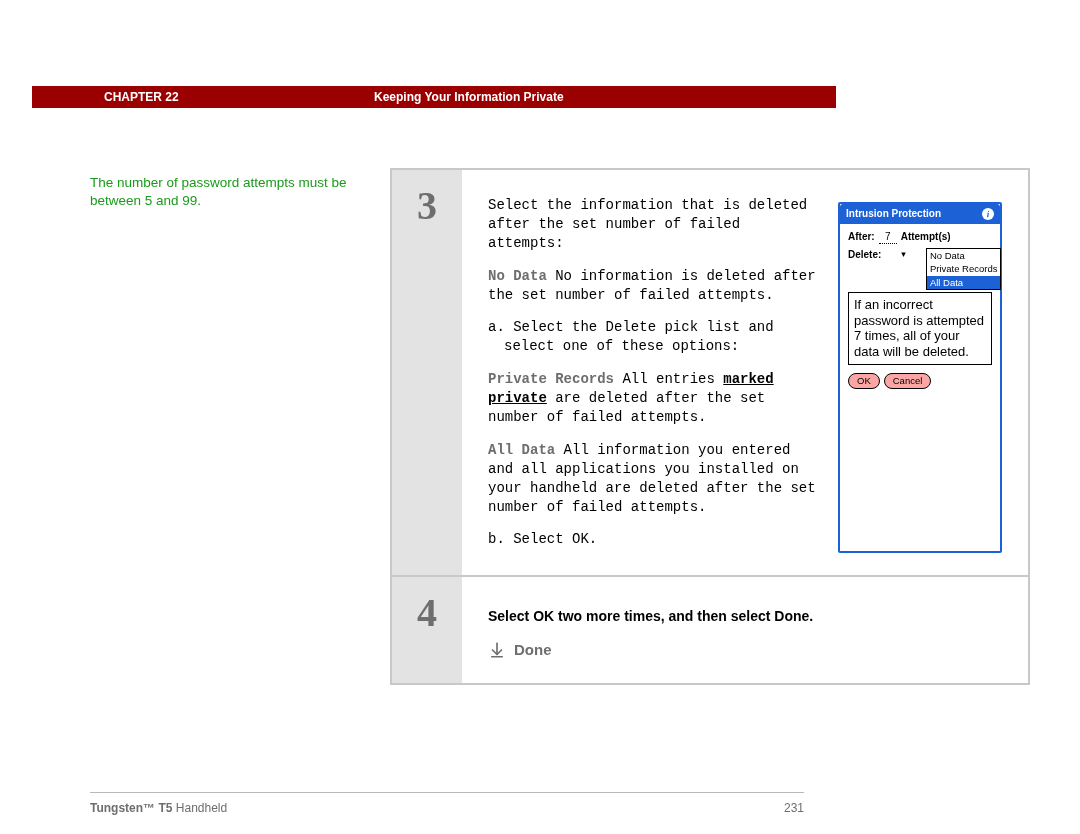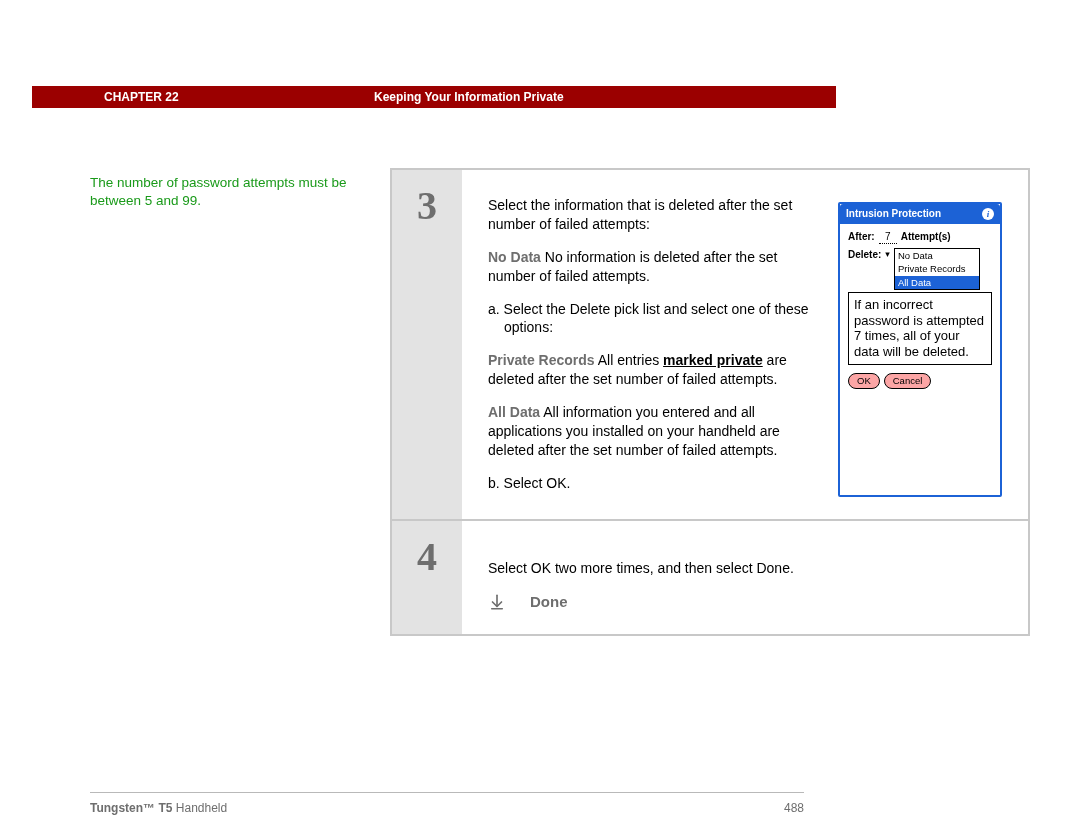--- a/index.html
+++ b/index.html
@@ -10,34 +10,34 @@
   .tip-col{position:absolute;left:90px;top:170px;width:270px;font-size:13.5px;line-height:1.35;}
   .tip-star{color:#9fa3a6;font-size:18px;vertical-align:middle;margin-right:6px;font-weight:bold;}
   .tip-label{color:#9fa3a6;font-weight:bold;}
   .tip-body{color:#1a9a1a;margin-top:4px;}
   .steps{position:absolute;left:390px;top:168px;width:640px;border:2px solid #c8c8c8;box-sizing:border-box;}
   .step-row{display:flex;align-items:stretch;border-bottom:2px solid #c8c8c8;}
   .step-row:last-child{border-bottom:none;}
   .step-num-cell{width:70px;background:#e3e3e3;display:flex;align-items:flex-start;justify-content:center;padding-top:12px;padding-bottom:12px;}
   .step-num{font-family:Georgia,"Times New Roman",serif;font-size:40px;font-weight:bold;color:#6e6e6e;}
   .step-body{flex:1;padding:26px 26px 22px 26px;font-size:14px;line-height:1.35;display:flex;gap:20px;}
-  .body-text{flex:1;}
+  .body-text{flex:1;font-family:Liberation Mono, monospace;}
   .opt-label{font-weight:bold;color:#6e6e6e;}
   .para{margin:0 0 14px 0;}
   .ind{padding-left:16px;text-indent:-16px;}
-  .done-row{margin-top:10px;color:#6e6e6e;font-weight:bold;font-size:15px;display:flex;align-items:center;gap:24px;}
+  .done-row{margin-top:10px;color:#6e6e6e;font-weight:bold;font-size:15px;display:flex;align-items:center;gap:8px;}
   .done-row svg{width:18px;height:18px;}
   
   .palm{width:160px;border:2px solid #1c62d6;border-radius:2px;background:#fff;margin-top:6px;font-family:"Lucida Grande",Geneva,sans-serif;font-size:10px;color:#000;flex-shrink:0;}
   .palm-tb{background:#1c62d6;color:#fff;font-weight:bold;padding:3px 6px;display:flex;align-items:center;justify-content:space-between;border-top-left-radius:3px;border-top-right-radius:3px;font-size:10px;}
   .palm-tb .info{width:12px;height:12px;border-radius:50%;background:#fff;color:#1c62d6;display:flex;align-items:center;justify-content:center;font-weight:bold;font-size:9px;font-family:Georgia,serif;font-style:italic;}
   .palm-body{padding:6px 8px 8px 8px;}
   .palm-line{display:flex;align-items:center;gap:4px;margin-bottom:4px;font-weight:bold;font-size:10px;}
   .palm-line .dotted{border-bottom:1px dotted #000;padding:0 4px;min-width:10px;text-align:center;font-weight:normal;}
-  .palm-del{display:flex;align-items:flex-start;gap:4px;position:relative;margin-bottom:2px;font-size:10px;}
+  .palm-del{display:flex;align-items:flex-start;gap:20px;position:relative;margin-bottom:2px;font-size:10px;}
   .palm-del .lbl{font-weight:bold;}
   .palm-drop{border:1px solid #000;background:#fff;width:84px;font-size:9.5px;line-height:1.2;}
   .palm-drop div{padding:1px 3px;white-space:nowrap;}
   .palm-drop .sel{background:#1c62d6;color:#fff;}
   .palm-note{border:1px solid #000000;padding:4px 5px;margin-top:2px;font-size:13px;line-height:1.2;}
   .palm-btns{margin-top:8px;display:flex;gap:4px;}
   .palm-btn{border:1px solid #000;border-radius:10px;padding:1px 8px;font-size:9.5px;background:#fca5a5;}
   
   .ftr{position:absolute;left:90px;right:64px;top:792px;border-top:1px solid #b9b9b9;padding-top:8px;display:flex;justify-content:space-between;font-size:12px;color:#6e6e6e;}
   .ftr .prod b{color:#6e6e6e;}
@@ -106,36 +106,36 @@
           </div>
         </div>
       </div>
     </div>
 
     <div class="step-row">
       <div class="step-num-cell">
         <div class="step-num">4</div>
       </div>
       <div class="step-body" style="display:block;">
-        <p class="para" style="margin-top:12px;">Select OK two more times, and then select Done.</p>
+        <p class="para" style="margin-top:4px;font-weight:bold;">Select OK two more times, and then select Done.</p>
         <div class="done-row">
           <svg viewBox="0 0 24 24">
               <g fill="none" stroke="#6e6e6e" stroke-width="2.2" stroke-linecap="round" stroke-linejoin="round">
                 <line x1="12" y1="3" x2="12" y2="17"></line>
                 <polyline points="6,12 12,18 18,12"></polyline>
                 <line x1="5" y1="21" x2="19" y2="21"></line>
               </g>
             </svg>
           <span>Done</span>
         </div>
       </div>
     </div>
 
   </div>
 
   <div class="ftr">
     <div class="prod">
       <b>Tungsten™ T5</b><span> Handheld</span>
     </div>
-    <div>488</div>
+    <div>231</div>
   </div>
 
 </div>
 
 </body></html>

